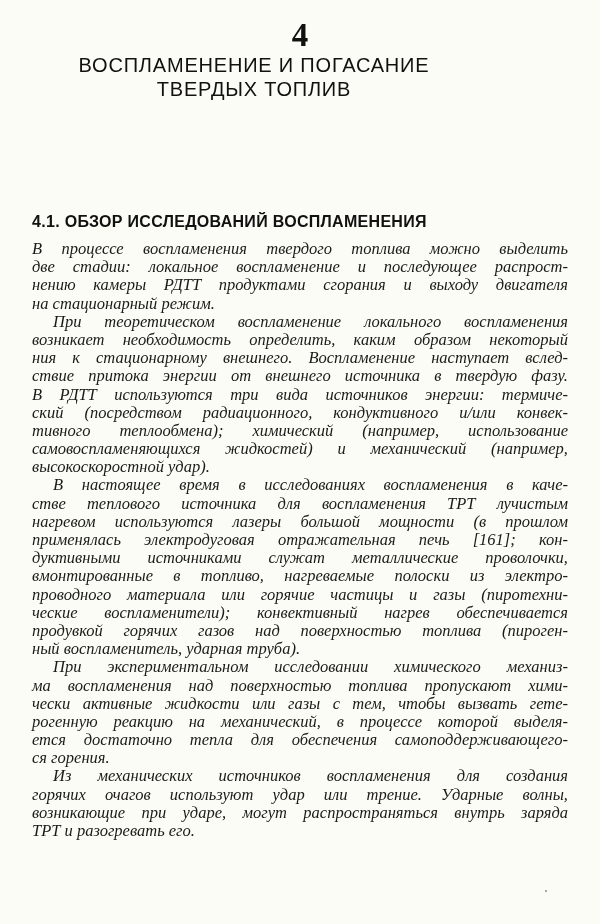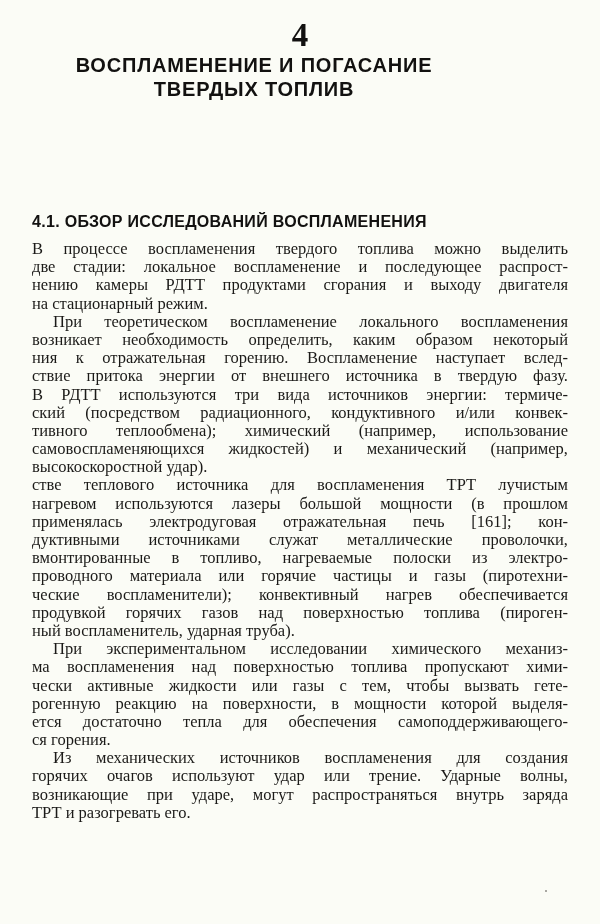--- a/index.html
+++ b/index.html
@@ -29,21 +29,21 @@
     line-height: 33px;
     color: #121110;
   }
   .chapter-title {
     position: absolute;
     top: 54px;
     left: 0;
     width: 508px;
     text-align: center;
     font-family: "Liberation Sans", sans-serif;
-    font-weight: bold;
+    font-weight: normal;
     font-size: 20px;
     line-height: 23.5px;
     letter-spacing: 0.8px;
     color: #121110;
   }
   .section-heading {
     position: absolute;
     top: 213px;
     left: 32px;
     width: 540px;
@@ -64,20 +64,21 @@
     line-height: 18.2px;
     color: #1b1a18;
   }
   .para { margin: 0; }
   .tline {
     text-align: justify;
     text-align-last: justify;
     white-space: normal;
     height: 18.2px;
     overflow: visible;
+    font-style: italic;
   }
   .tline.lastline { text-align-last: left; }
   .tline.indent { text-indent: 21px; }
   .scan-speck {
     position: absolute;
     left: 545px;
     top: 890px;
     width: 2px;
     height: 2px;
     background: #a9a8a2;
@@ -100,44 +101,45 @@
   <div class="body-text">
       <div class="para">
         <div class="tline">В процессе воспламенения твердого топлива можно выделить</div>
         <div class="tline">две стадии: локальное воспламенение и последующее распрост-</div>
         <div class="tline">нению камеры РДТТ продуктами сгорания и выходу двигателя</div>
         <div class="tline lastline">на стационарный режим.</div>
       </div>
       <div class="para">
         <div class="tline indent">При теоретическом воспламенение локального воспламенения</div>
         <div class="tline">возникает необходимость определить, каким образом некоторый</div>
-        <div class="tline">ния к отражательная горению. Воспламенение наступает вслед-</div>
+        <div class="tline">ния к стационарному внешнего. Воспламенение наступает вслед-</div>
         <div class="tline">ствие притока энергии от внешнего источника в твердую фазу.</div>
         <div class="tline">В РДТТ используются три вида источников энергии: термиче-</div>
         <div class="tline">ский (посредством радиационного, кондуктивного и/или конвек-</div>
         <div class="tline">тивного теплообмена); химический (например, использование</div>
         <div class="tline">самовоспламеняющихся жидкостей) и механический (например,</div>
         <div class="tline lastline">высокоскоростной удар).</div>
       </div>
       <div class="para">
+        <div class="tline indent">В настоящее время в исследованиях воспламенения в каче-</div>
         <div class="tline">стве теплового источника для воспламенения ТРТ лучистым</div>
         <div class="tline">нагревом используются лазеры большой мощности (в прошлом</div>
         <div class="tline">применялась электродуговая отражательная печь [161]; кон-</div>
         <div class="tline">дуктивными источниками служат металлические проволочки,</div>
         <div class="tline">вмонтированные в топливо, нагреваемые полоски из электро-</div>
         <div class="tline">проводного материала или горячие частицы и газы (пиротехни-</div>
         <div class="tline">ческие воспламенители); конвективный нагрев обеспечивается</div>
         <div class="tline">продувкой горячих газов над поверхностью топлива (пироген-</div>
         <div class="tline lastline">ный воспламенитель, ударная труба).</div>
       </div>
       <div class="para">
         <div class="tline indent">При экспериментальном исследовании химического механиз-</div>
         <div class="tline">ма воспламенения над поверхностью топлива пропускают хими-</div>
         <div class="tline">чески активные жидкости или газы с тем, чтобы вызвать гете-</div>
-        <div class="tline">рогенную реакцию на поверхности, в мощности которой выделя-</div>
+        <div class="tline">рогенную реакцию на механический, в процессе которой выделя-</div>
         <div class="tline">ется достаточно тепла для обеспечения самоподдерживающего-</div>
         <div class="tline lastline">ся горения.</div>
       </div>
       <div class="para">
         <div class="tline indent">Из механических источников воспламенения для создания</div>
         <div class="tline">горячих очагов используют удар или трение. Ударные волны,</div>
         <div class="tline">возникающие при ударе, могут распространяться внутрь заряда</div>
         <div class="tline lastline">ТРТ и разогревать его.</div>
       </div>
     </div>

